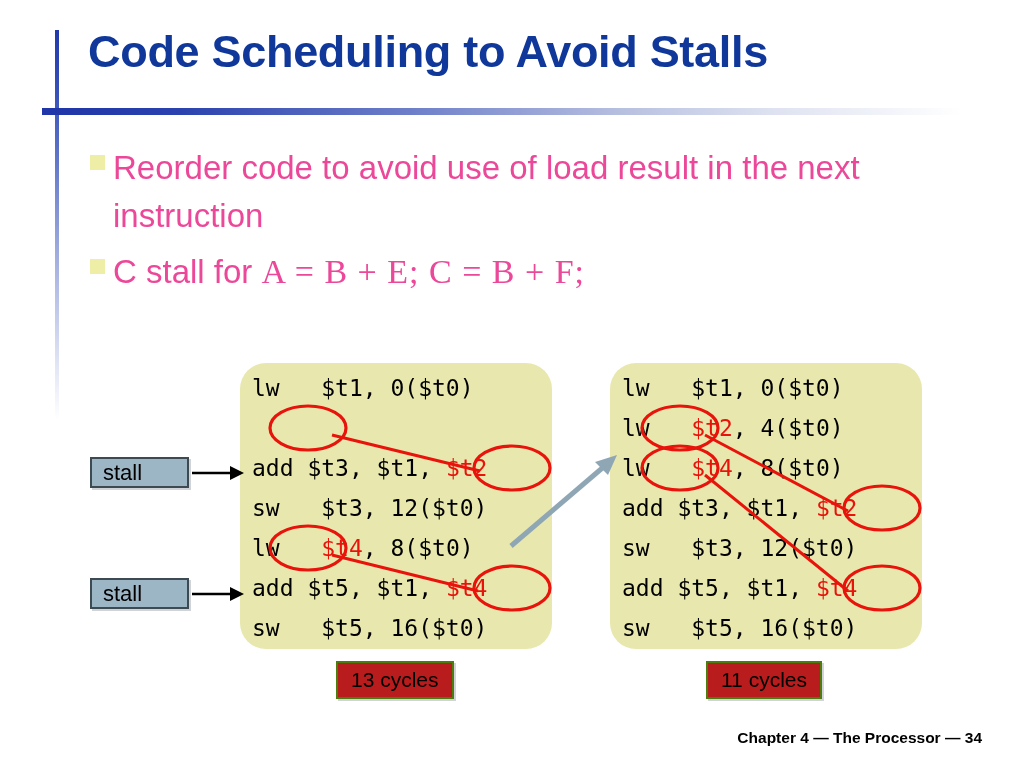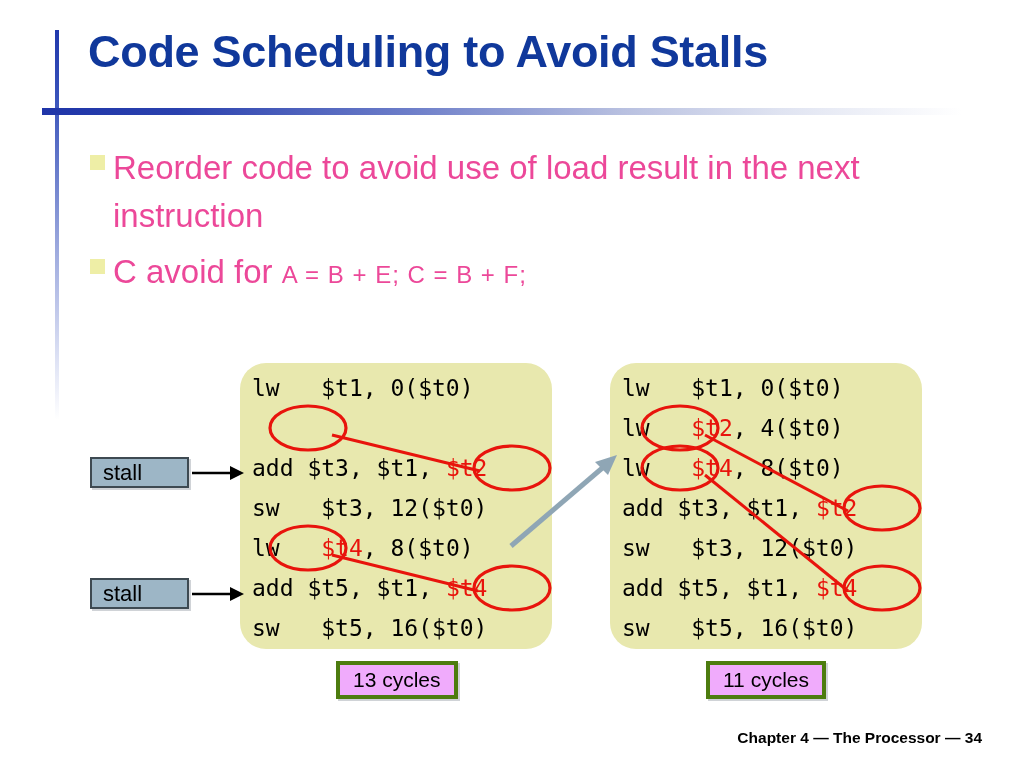--- a/index.html
+++ b/index.html
@@ -61,22 +61,22 @@
   .bullet-text {
     position: absolute;
     left: 23px;
     top: 0;
     font-size: 33px;
     color: #ec4899;
     line-height: 48px;
     white-space: pre-wrap;
   }
   .mono-inline {
-    font-family: Liberation Sans, sans-serif;
-    font-size: 24px;
+    font-family: Liberation Serif, serif;
+    font-size: 34px;
     letter-spacing: 1px;
   }
 
   #bullet1 { left: 90px; top: 144px; width: 900px; }
   #bullet2 { left: 90px; top: 248px; width: 900px; }
 
   
   .code-panel {
     position: absolute;
     background: #e8e8ae;
@@ -126,22 +126,22 @@
   #stall2 { left: 90px; top: 578px; }
 
   .arrow-svg { position: absolute; }
   #arrow1 { left: 190px; top: 462px; }
   #arrow2 { left: 190px; top: 583px; }
 
   
   .cycles-box {
     position: absolute;
     height: 38px;
-    background: #f0abfc;
-    border: 4px solid #4d7c0f;
+    background: #b91c1c;
+    border: 2px solid #4d7c0f;
     box-sizing: border-box;
     font-size: 21px;
     color: #000;
     display: flex;
     align-items: center;
     justify-content: center;
     padding: 0 13px;
     box-shadow: 2px 2px 0 rgba(120,130,140,0.35);
   }
   #cycles-left  { left: 336px; top: 661px; }
@@ -169,21 +169,21 @@
 
 <div class="title">Code Scheduling to Avoid Stalls</div>
 
 <div class="bullet-row" id="bullet1">
   <span class="bullet-sq"></span>
   <span class="bullet-text">Reorder code to avoid use of load result in the next instruction</span>
 </div>
 
 <div class="bullet-row" id="bullet2">
   <span class="bullet-sq"></span>
-  <span class="bullet-text"><span>C avoid for </span><span class="mono-inline">A = B + E; C = B + F;</span></span>
+  <span class="bullet-text"><span>C stall for </span><span class="mono-inline">A = B + E; C = B + F;</span></span>
 </div>
 
 <div class="code-panel" id="code-left">
   <div class="code-line" style="top:10px"><span>lw   $t1, 0($t0)</span></div>
   <div class="code-line" style="top:90px"><span>add $t3, $t1, </span><span class="reg-hl">$t2</span></div>
   <div class="code-line" style="top:130px"><span>sw   $t3, 12($t0)</span></div>
   <div class="code-line" style="top:170px"><span>lw   </span><span class="reg-hl">$t4</span><span>, 8($t0)</span></div>
   <div class="code-line" style="top:210px"><span>add $t5, $t1, </span><span class="reg-hl">$t4</span></div>
   <div class="code-line" style="top:250px"><span>sw   $t5, 16($t0)</span></div>
 

